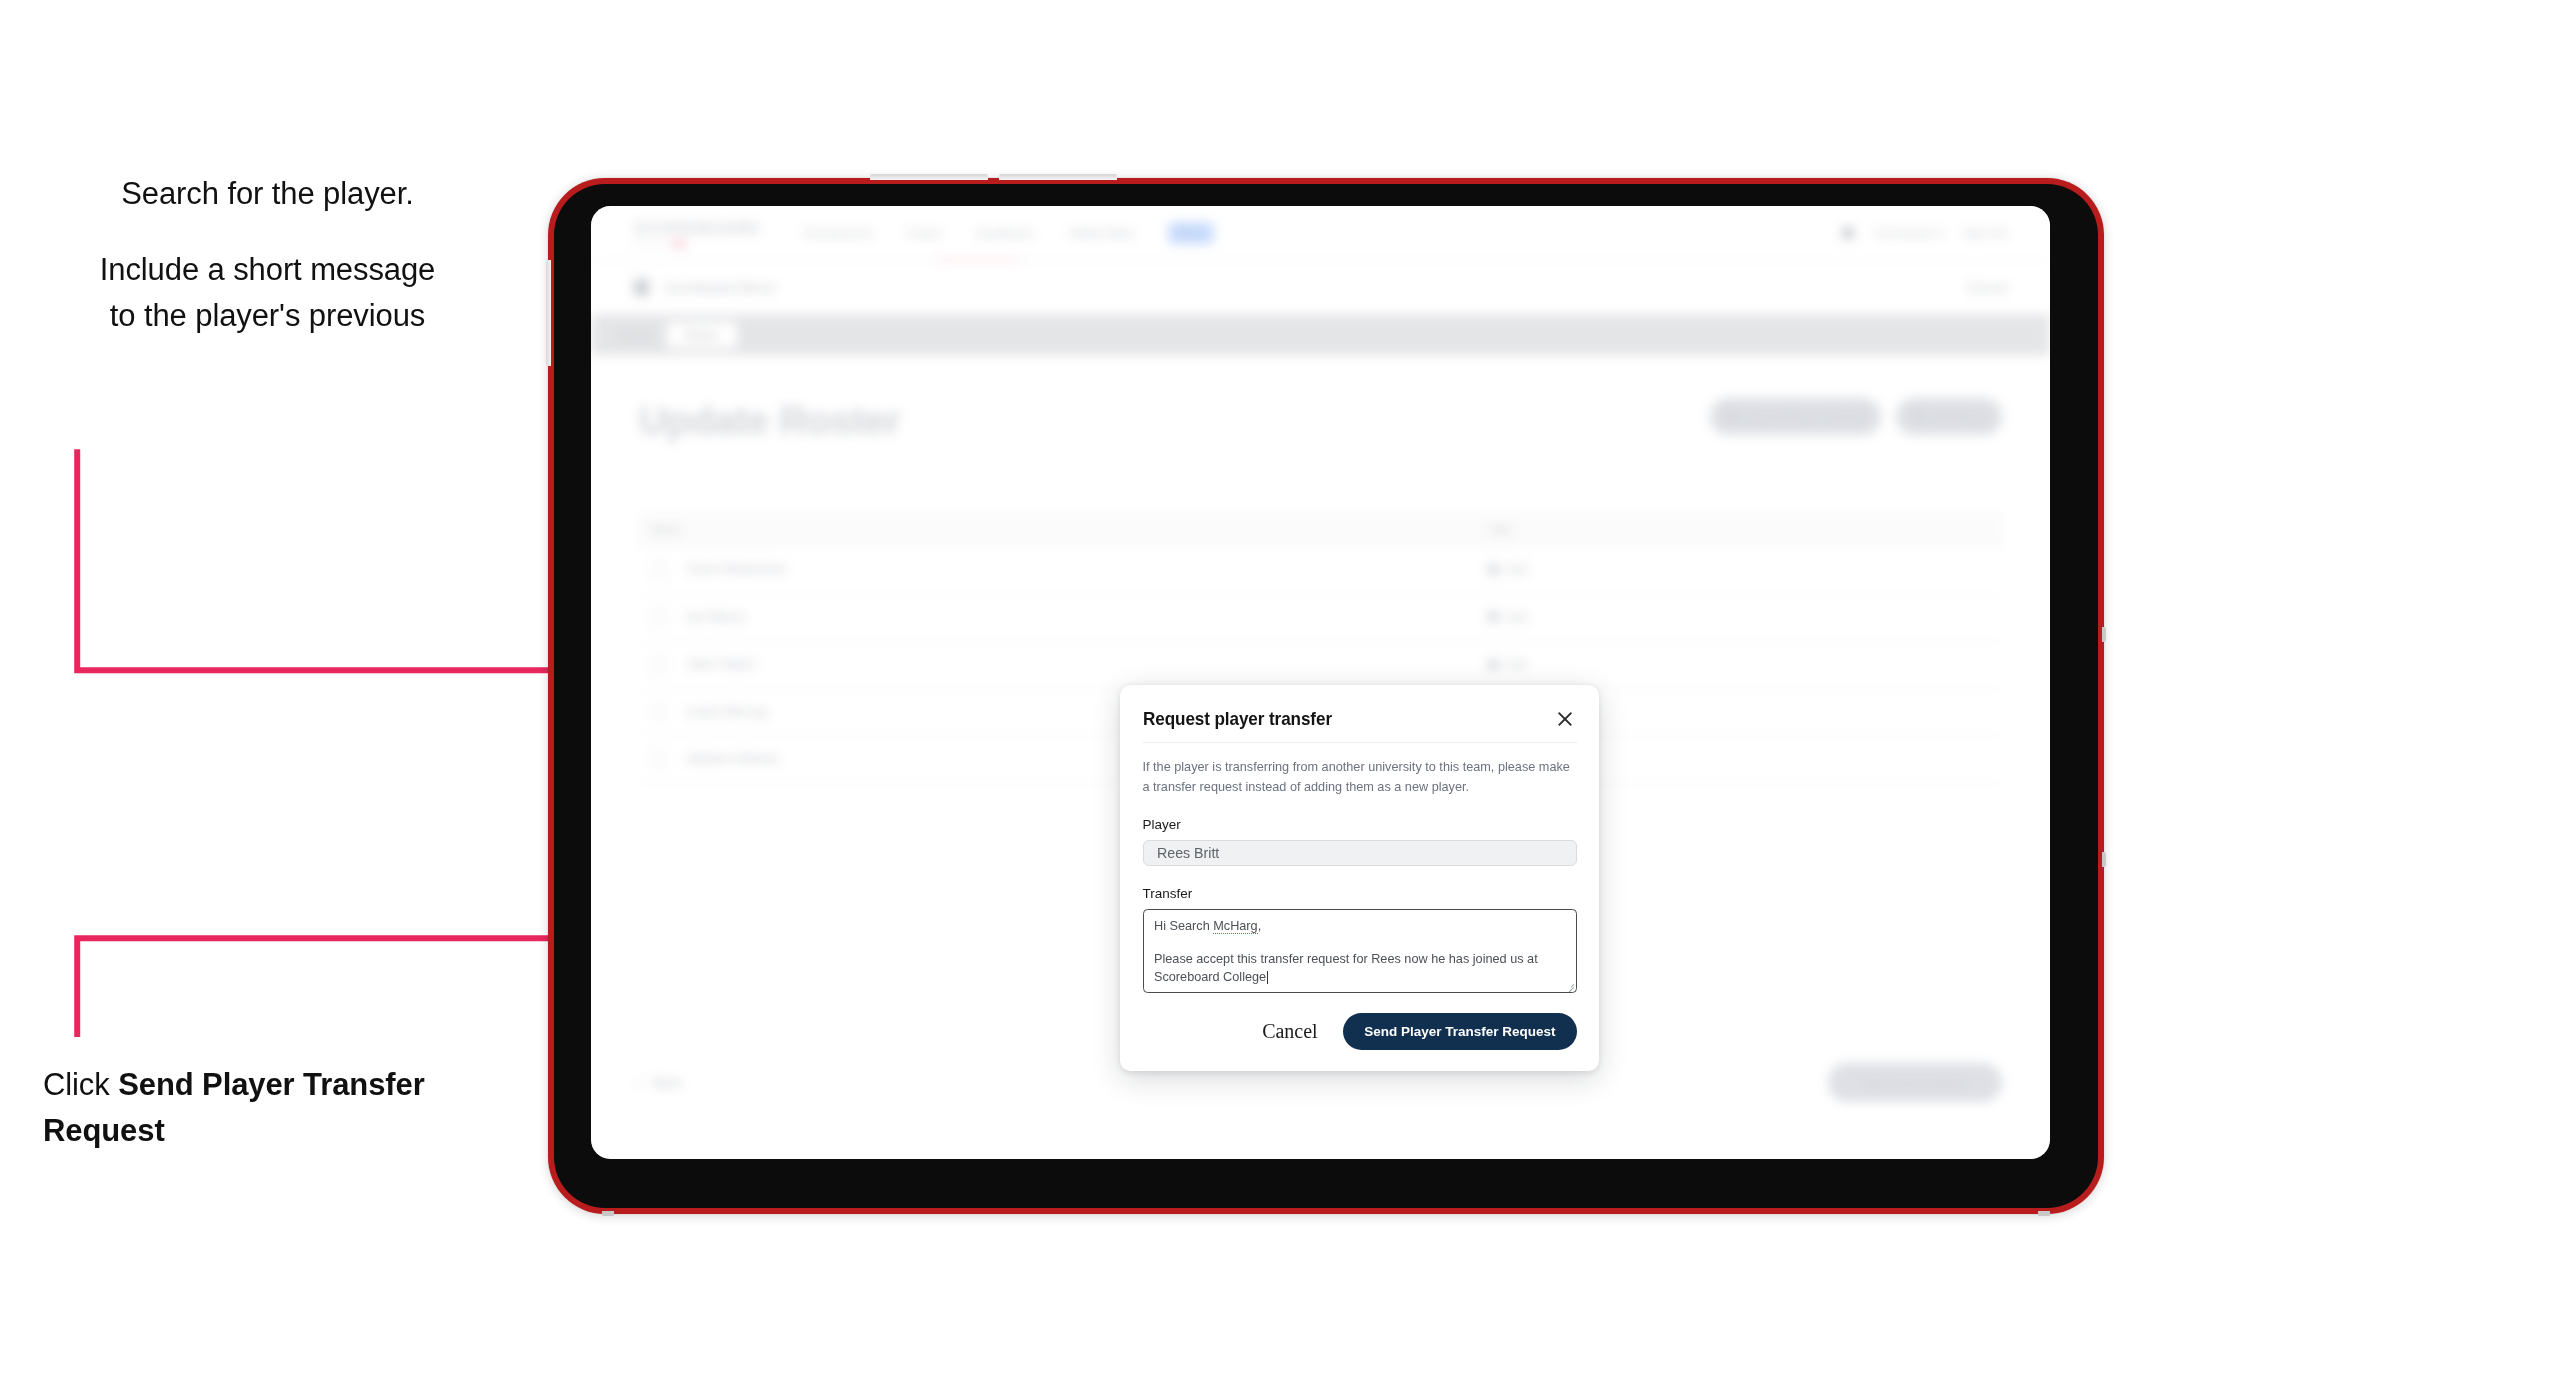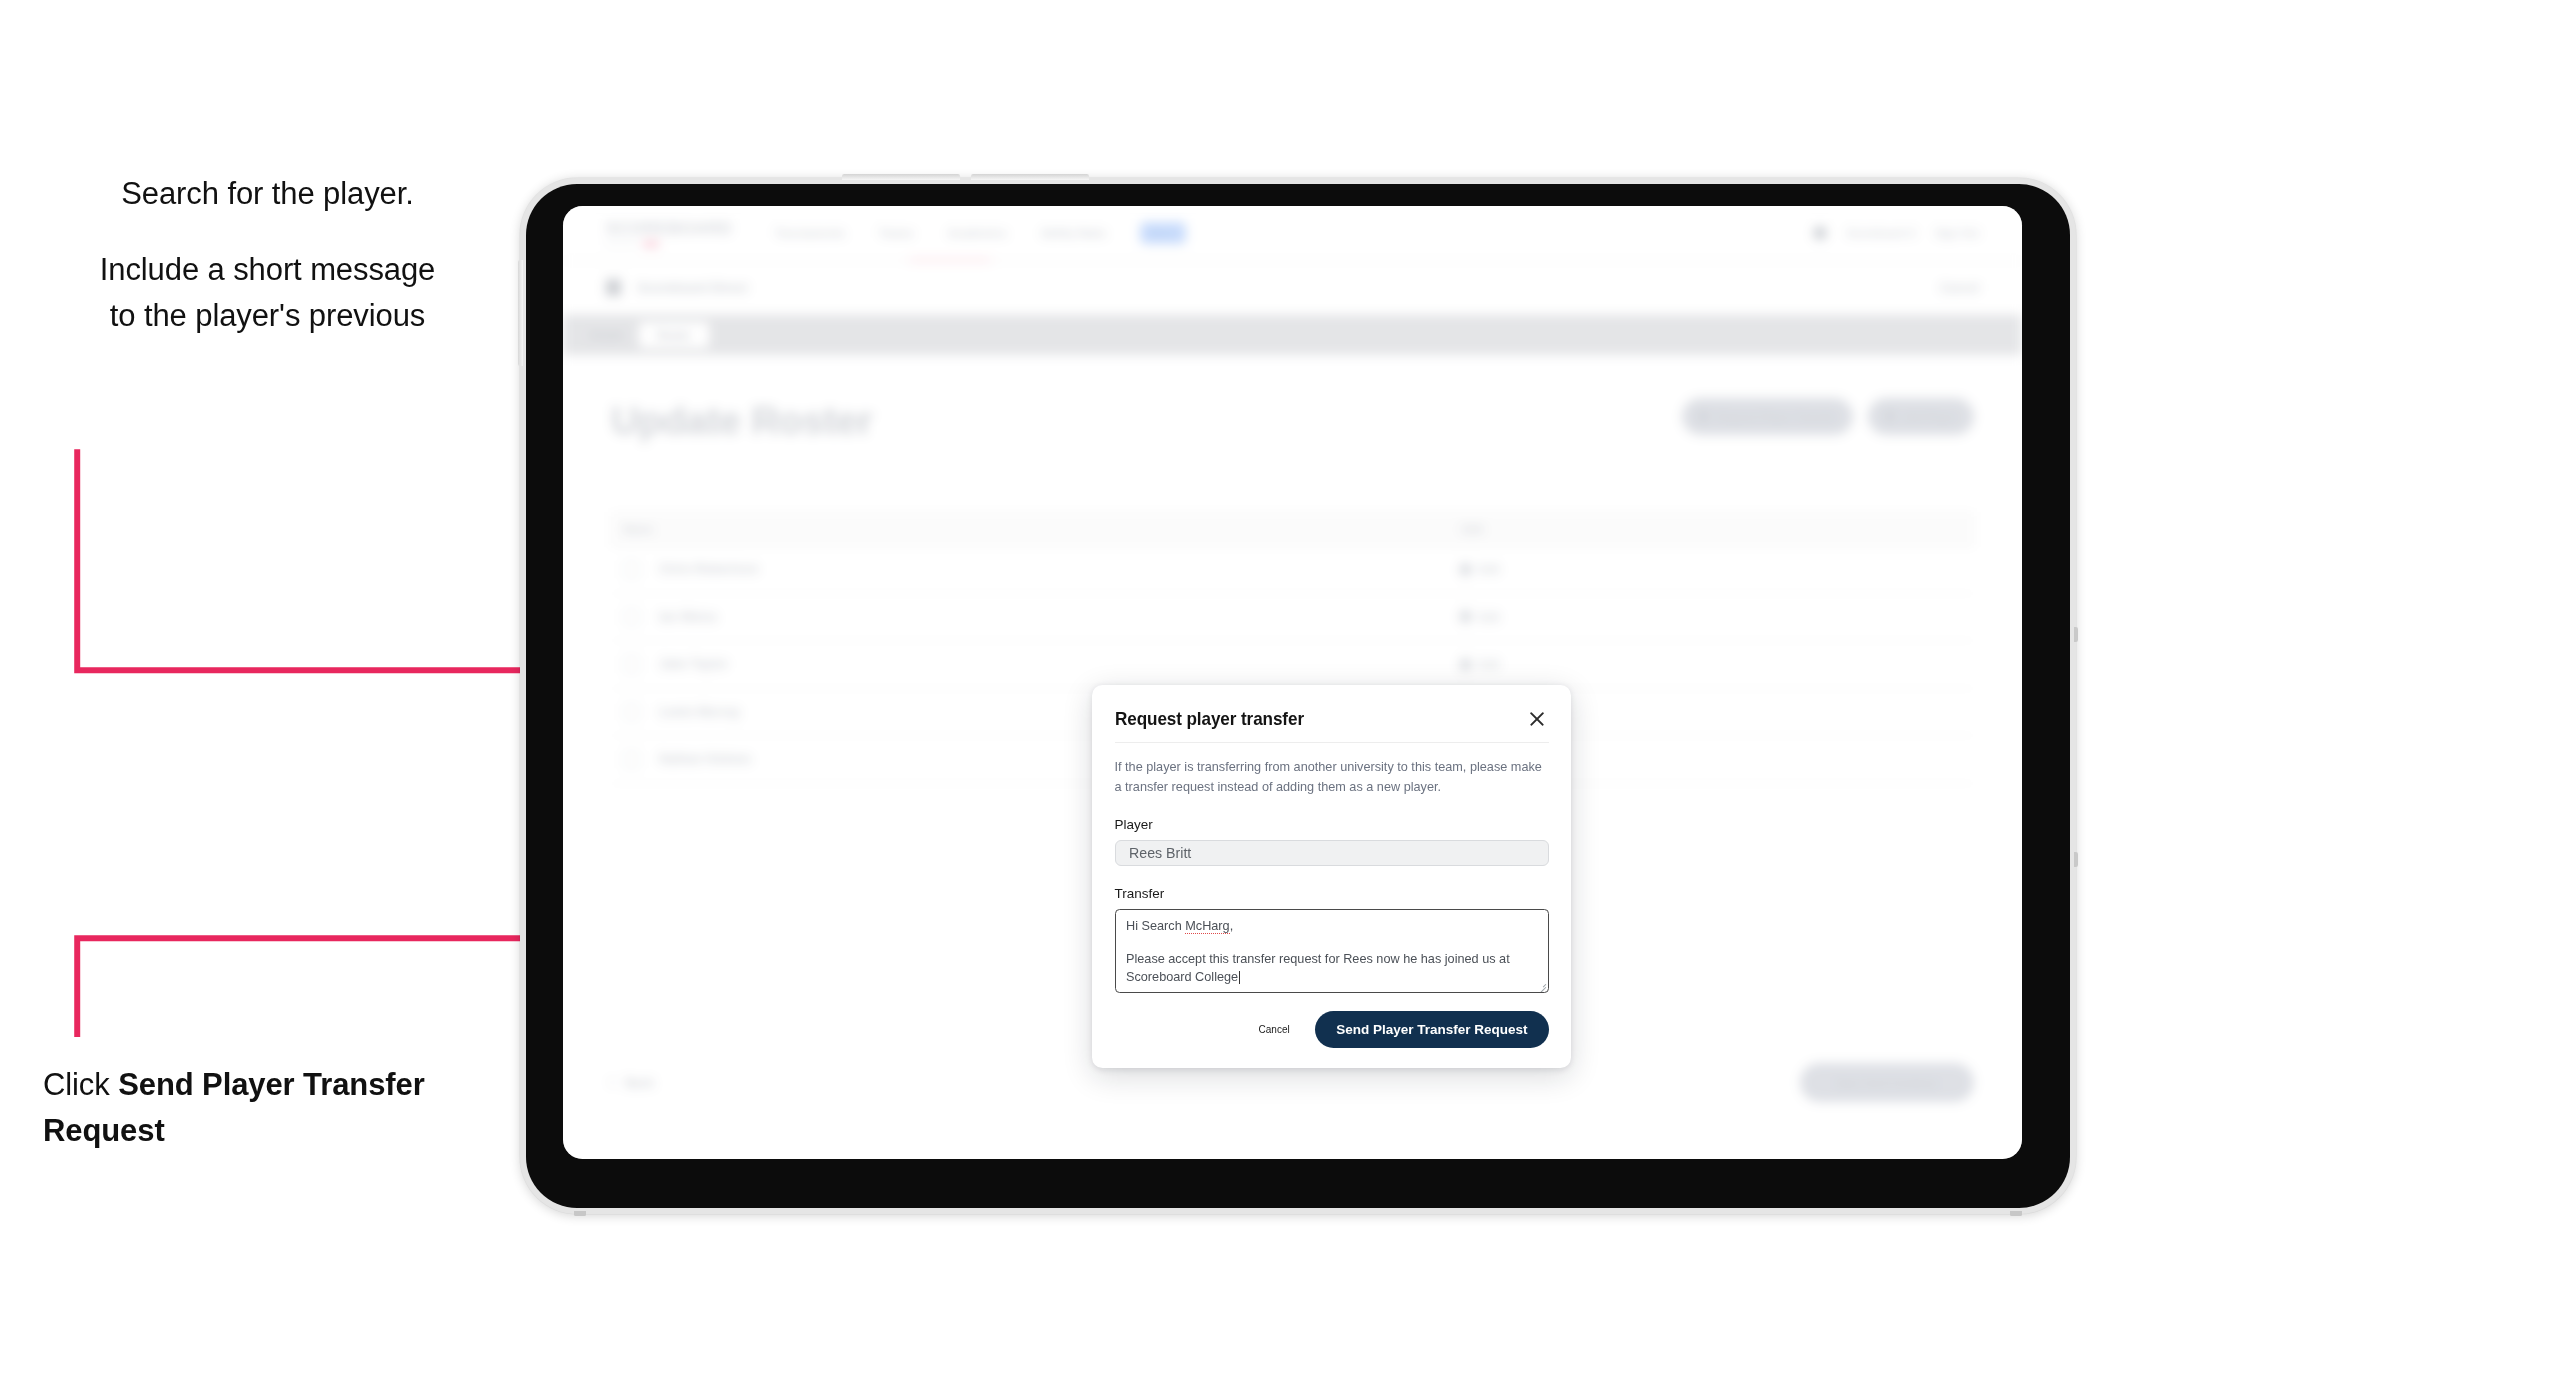--- a/index.html
+++ b/index.html
@@ -34,23 +34,23 @@
     letter-spacing: -0.1px;
   }
   .anno-bottom b { font-weight: 700; }
 
   
   .arrows { position: absolute; left: 0; top: 0; width: 2576px; height: 1386px; pointer-events: none; }
 
   
   .tablet {
     position: absolute;
-    left: 520px; top: 178px;
+    left: 548px; top: 178px;
     width: 1556px; height: 1036px;
-    background: #e5e5e5;
+    background: #b91c1c;
     border-radius: 57px;
     box-shadow: 0 1.5px 10.5px rgba(0,0,0,0.16), 0 0 0 0.7px rgba(0,0,0,0.05);
   }
   .tablet-bezel {
     position: absolute;
     left: 6px; top: 6px; right: 6px; bottom: 6px;
     background: #0c0c0c;
     border-radius: 51px;
   }
   .tablet-screen {
@@ -199,22 +199,22 @@
     display:inline-block; width:1.2px; height:12.7px; background:#333;
     vertical-align:-2.2px; margin-left:0.7px;
   }
   .resize-grip { position:absolute; right:2.2px; bottom:1.5px; width:8.2px; height:8.2px;}
   .resize-grip i { position:absolute; right:0; background:#9aa0a6; height:0.9px; transform:rotate(-45deg); transform-origin: right center;}
   .resize-grip i:nth-child(1){ bottom:2.2px; width:6.7px;}
   .resize-grip i:nth-child(2){ bottom:5.2px; width:3.7px;}
 
   .modal-actions { margin-top: 18px; display:flex; align-items:center; justify-content:flex-end; gap: 9px;}
   .cancel-btn {
-    background:none; border:none; font-family:Liberation Sans, sans-serif;
-    font-size: 10px; color:#1a1a1a; padding: 9px 16.5px; cursor:pointer;
+    background:none; border:none; font-family:Liberation Serif, serif;
+    font-size: 20px; color:#1a1a1a; padding: 9px 16.5px; cursor:pointer;
   }
   .send-btn {
     background:#11304f; color:#ffffff; border:none; font-family:inherit;
     font-size: 13.5px; font-weight: 600; padding: 11.2px 21px; border-radius: 19.5px; cursor:pointer;
     white-space: nowrap;
   }
 </style>
 </head>
 <body>
 

